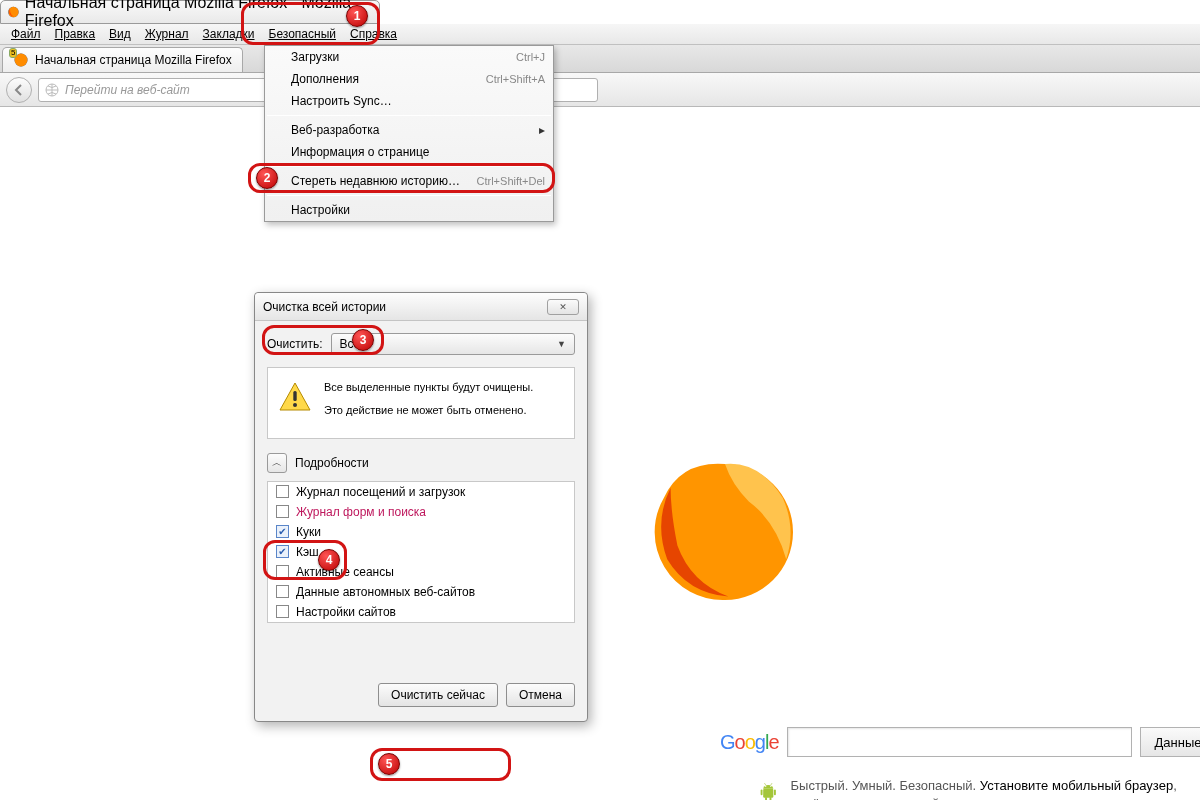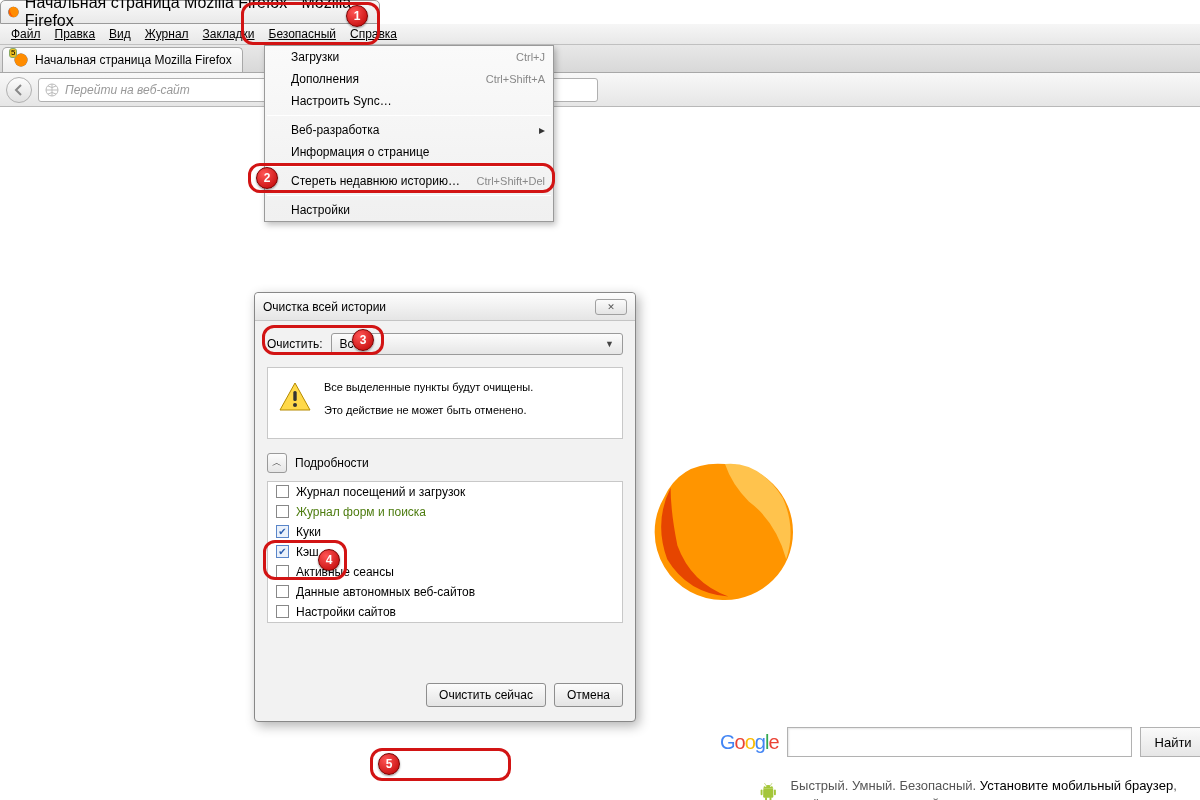--- a/index.html
+++ b/index.html
@@ -16,34 +16,34 @@
 .tab .badge-num { position:absolute; top:-4px; left:-4px; background:#f0c020; border:1px solid #8a6; border-radius:3px; font-size:8px; padding:0 1px; line-height:8px; }
 .navbar { height:34px; background:linear-gradient(#f8f8f8,#e6e6e6); display:flex; align-items:center; padding:0 6px; gap:6px; border-bottom:1px solid #b8b8b8; }
 .navbtn { width:26px; height:26px; border:1px solid #b0b0b0; border-radius:13px; background:linear-gradient(#fdfdfd,#e0e0e0); display:flex; align-items:center; justify-content:center; color:#777; }
 .urlbar { flex:1; height:24px; border:1px solid #b0b0b0; border-radius:3px; background:#fff; display:flex; align-items:center; padding:0 6px; color:#999; font-style:italic; gap:6px; max-width:560px;}
 .content { position:absolute; top:107px; left:0; right:0; bottom:0; background:#fff; }
 .dropdown { position:absolute; top:45px; left:264px; width:290px; background:linear-gradient(#fafafa,#f0f0f0); border:1px solid #9a9a9a; box-shadow:2px 3px 6px rgba(0,0,0,.25); }
 .dropdown .item { display:flex; align-items:center; padding:4px 8px 4px 26px; justify-content:space-between; cursor:default; }
 .dropdown .shortcut { color:#888; font-size:11px; }
 .dropdown .sep { height:1px; margin:3px 2px; background:#c8c8c8; border-bottom:1px solid #fff; }
 .dropdown .arrow { color:#333; }
-.dialog { position:absolute; top:292px; left:254px; width:382px; background:#f2f2f2; border:1px solid #888; box-shadow:3px 4px 12px rgba(0,0,0,.3); border-radius:4px; }
+.dialog { position:absolute; top:292px; left:254px; width:334px; background:#f2f2f2; border:1px solid #888; box-shadow:3px 4px 12px rgba(0,0,0,.3); border-radius:4px; }
 .dlg-title { height:28px; background:linear-gradient(#fdfdfd,#e5e5e5); border-bottom:1px solid #c4c4c4; display:flex; align-items:center; justify-content:space-between; padding:0 8px; border-radius:4px 4px 0 0;}
 .dlg-close { width:32px; height:16px; border:1px solid #a0a0a0; border-radius:3px; background:linear-gradient(#fbfbfb,#e4e4e4); display:flex; align-items:center; justify-content:center; font-size:9px; color:#555;}
 .dlg-body { padding:12px 12px 14px; }
 .rowflex { display:flex; align-items:center; gap:8px; }
 .combo { flex:1; height:22px; border:1px solid #9a9a9a; border-radius:3px; background:linear-gradient(#fcfcfc,#e6e6e6); display:flex; align-items:center; justify-content:space-between; padding:0 8px; }
 .combo .caret { font-size:9px; color:#444; }
 .warnbox { margin-top:12px; border:1px solid #c8c8c8; background:#fff; padding:12px 10px; display:flex; gap:12px; }
 .warntxt p { font-size:11px; margin-bottom:8px; line-height:1.35; }
 .details-hd { margin-top:14px; display:flex; align-items:center; gap:8px; }
 .details-btn { width:20px; height:20px; border:1px solid #9a9a9a; border-radius:3px; background:linear-gradient(#fcfcfc,#e6e6e6); display:flex; align-items:center; justify-content:center; font-size:10px;}
 .checklist { margin-top:8px; border:1px solid #c8c8c8; background:#fff; }
 .checkrow { display:flex; align-items:center; gap:7px; padding:3px 8px; font-size:12px; }
-.checkrow.disabled { color:#4d7c0f; }
+.checkrow.disabled { color:#be185d; }
 .cbox { width:13px; height:13px; border:1px solid #888; background:#fff; display:flex; align-items:center; justify-content:center; font-size:10px; color:#2a5db0; line-height:1;}
 .cbox.checked { background:#eaf1fb; border-color:#5a85c8; }
 .dlg-foot { display:flex; justify-content:flex-end; gap:8px; margin-top:60px; align-items:center;}
 .btn { height:24px; padding:0 12px; border:1px solid #8e8e8e; border-radius:3px; background:linear-gradient(#fcfcfc,#e4e4e4); display:flex; align-items:center; font-size:12px;}
 .callout { position:absolute; border:3px solid #d21414; border-radius:12px; pointer-events:none; }
 .cnum { position:absolute; width:22px; height:22px; border-radius:11px; background:radial-gradient(circle at 35% 30%,#f55,#b00); border:1px solid #700; color:#fff; font-weight:bold; font-size:12px; display:flex; align-items:center; justify-content:center; box-shadow:0 1px 2px rgba(0,0,0,.4); pointer-events:none;}
 .ff-logo { width:170px; height:170px; }
 .homepage { position:absolute; left:640px; top:340px; width:540px; text-align:center; }
 .searchrow { position:absolute; left:720px; top:620px; display:flex; align-items:center; gap:8px; }
 .gbox { width:345px; height:30px; border:1px solid #b2b2b2; background:#fff; box-shadow:inset 1px 1px 2px rgba(0,0,0,.1);}
@@ -117,21 +117,21 @@
         </defs>
       <path d="M50 10 A40 40 0 0 1 90 50 A40 40 0 0 1 50 90 A40 40 0 0 1 14 30 Q24 8 50 10" fill="#ff9500"></path>
       <path d="M18 24 Q8 44 16 66 Q28 86 52 88 Q30 80 22 58 Q18 38 18 24" fill="#e64500"></path>
       <path d="M50 10 Q70 8 84 30 Q92 48 86 66 Q80 44 64 32 Q54 22 50 10" fill="#ffc34d"></path>
     </svg>
   </div>
   <div class="searchrow">
     <div class="google-logo"><span>G</span><span>o</span><span>o</span><span>g</span><span>l</span><span>e</span></div>
     <div class="gbox"></div>
     <div class="gbtn">
-        <span>Найти</span>
+        <span>Данные</span>
       </div>
   </div>
   <div class="promo">
     <svg width="26" height="30" viewBox="0 0 26 30">
         <rect x="5" y="10" width="16" height="14" rx="2" fill="#a4c639"></rect>
         <path d="M5 10a8 6 0 0 1 16 0z" fill="#a4c639"></path>
         <circle cx="9" cy="6" r="1" fill="#fff"></circle>
         <circle cx="17" cy="6" r="1" fill="#fff"></circle>
         <rect x="1" y="11" width="3" height="9" rx="1.5" fill="#a4c639"></rect>
         <rect x="22" y="11" width="3" height="9" rx="1.5" fill="#a4c639"></rect>

